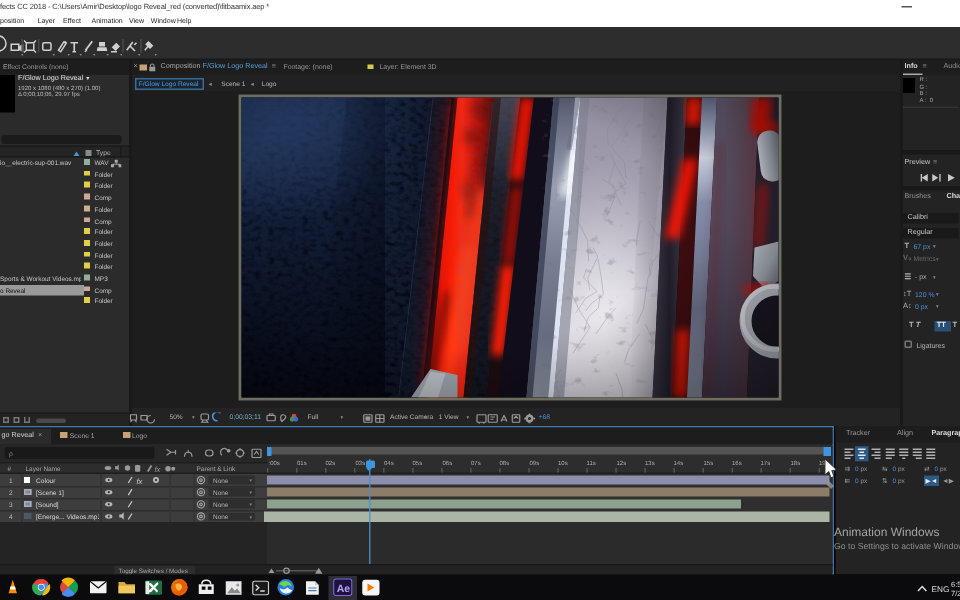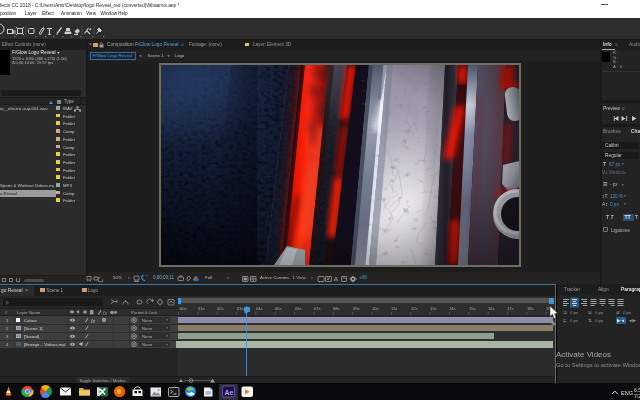--- a/index.html
+++ b/index.html
@@ -705,21 +705,21 @@
     <div class="a" style="left:38px;top:26px;font-size:4.3px;color:#4a90d9">0 <span style="color:#999">px</span></div>
  <div class="a" style="left:59px;top:26px;font-size:4.5px;color:#999">⇄</div>
     <div class="a" style="left:66px;top:26px;font-size:4.3px;color:#4a90d9">0 <span style="color:#999">px</span></div>
  <div class="a" style="left:6px;top:34px;font-size:4.5px;color:#999">⇇</div>
     <div class="a" style="left:13px;top:34px;font-size:4.3px;color:#4a90d9">0 <span style="color:#999">px</span></div>
  <div class="a" style="left:31px;top:34px;font-size:4.5px;color:#999">⇅</div>
     <div class="a" style="left:38px;top:34px;font-size:4.3px;color:#4a90d9">0 <span style="color:#999">px</span></div>
  <div class="a" style="left:59px;top:33px;width:10px;height:7px;background:#2d5a85"></div>
  <div class="a" style="left:60px;top:33.5px;font-size:4.5px;color:#dce8f2">▶◄</div>
  <div class="a" style="left:71px;top:33.5px;font-size:4.5px;color:#999">◄▶</div>
- <div class="a" style="left:-1px;top:66px;font-size:8px;color:#a2a49e;white-space:nowrap">Activate Videos</div>
+ <div class="a" style="left:-1px;top:66px;font-size:8px;color:#a2a49e;white-space:nowrap">Animation Windows</div>
  <div class="a" style="left:-1px;top:77.5px;font-size:5.8px;color:#8e908a;white-space:nowrap">Go to Settings to activate Windows</div>
 </div>
 
 <div class="a" style="left:0;top:383px;width:640px;height:17px;background:#0b0b0d" id="taskbar">
  <div class="a" style="left:219px;top:0.5px;width:19px;height:16px;background:#2e2e38"></div>
  <svg class="a" style="left:0;top:0" width="640" height="17" viewBox="0 0 640 17">
 
   <path d="M8.5 3.5 l2.8 9 h-5.6 z" fill="#ff8800"></path>
       <path d="M7 8 h3 l0.5 2 h-4 z" fill="#fff"></path>
 

